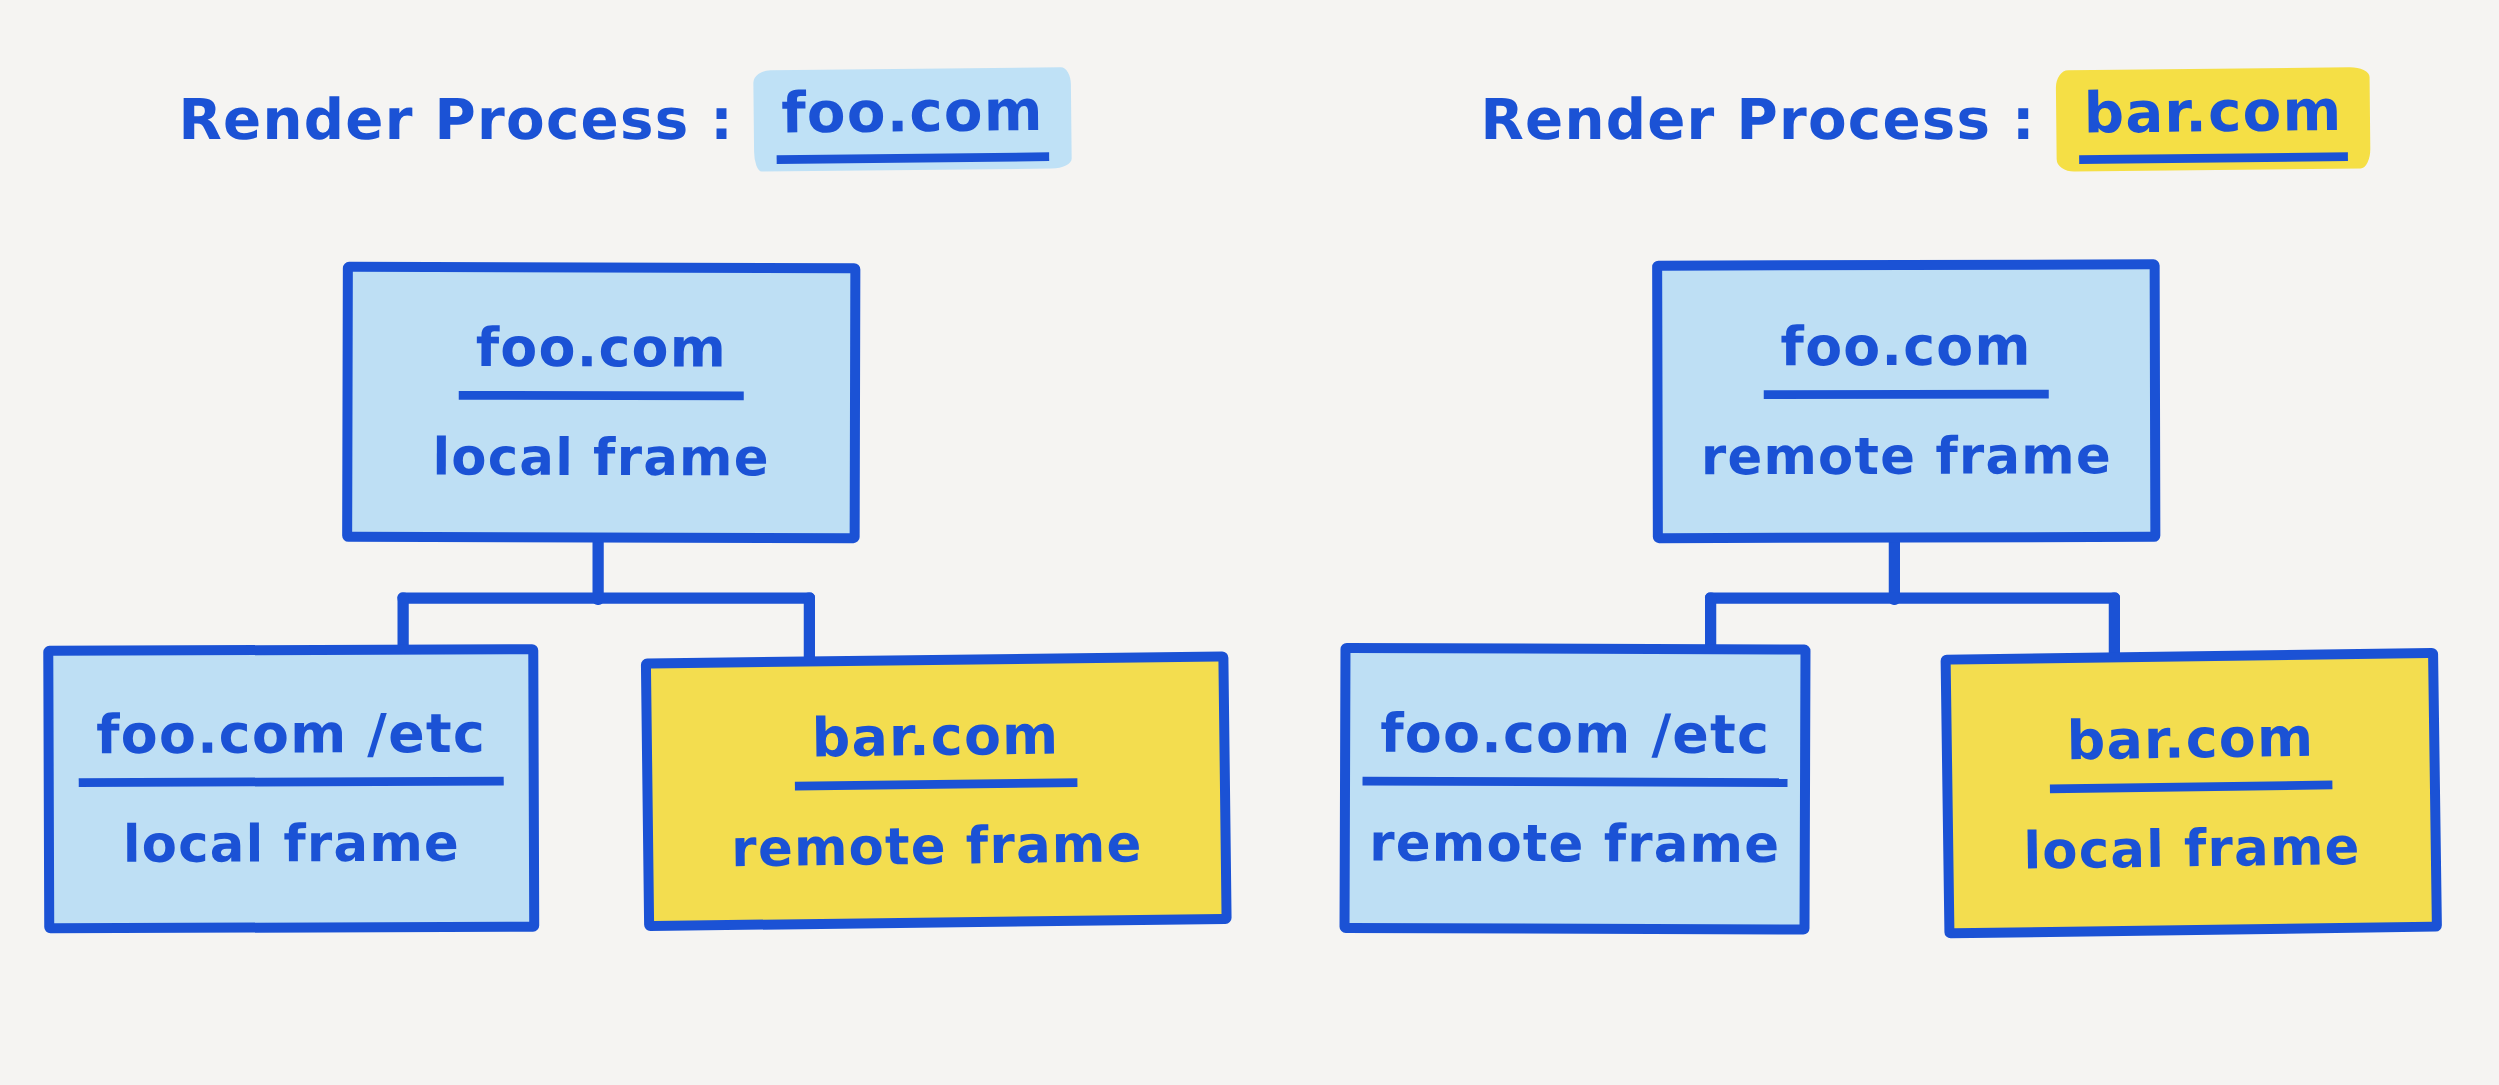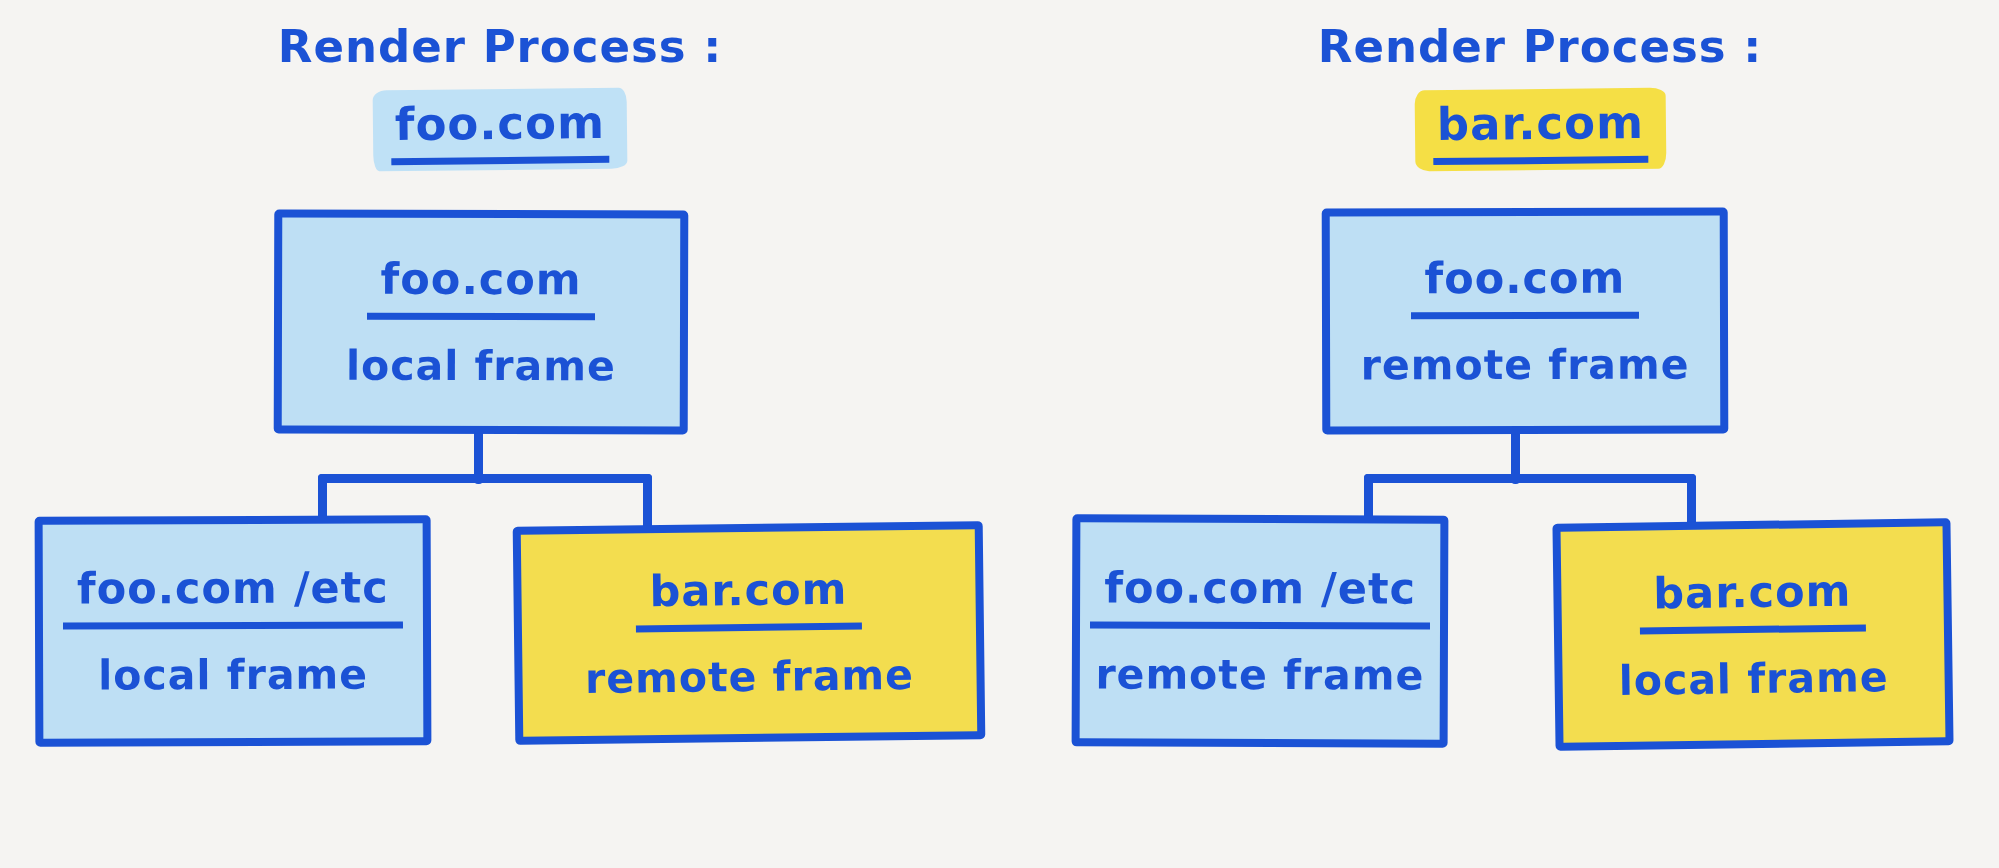--- a/index.html
+++ b/index.html
@@ -30,21 +30,20 @@
     position: absolute;
     height: 86px;
     display: flex;
     align-items: center;
     justify-content: center;
     gap: 16px;
     font-size: 45px;
     font-weight: 700;
     letter-spacing: 1px;
     white-space: nowrap;
-    flex-direction: column;
   }
   .panel-title.t1 { left: 100px; top: 52px; width: 800px; }
   .panel-title.t2 { left: 1140px; top: 52px; width: 800px; }
   .title-domain {
     display: inline-block;
     padding: 8px 18px 6px 18px;
     transform: rotate(-0.6deg);
   }
   .title-domain .underlined {
     display: inline-block;

